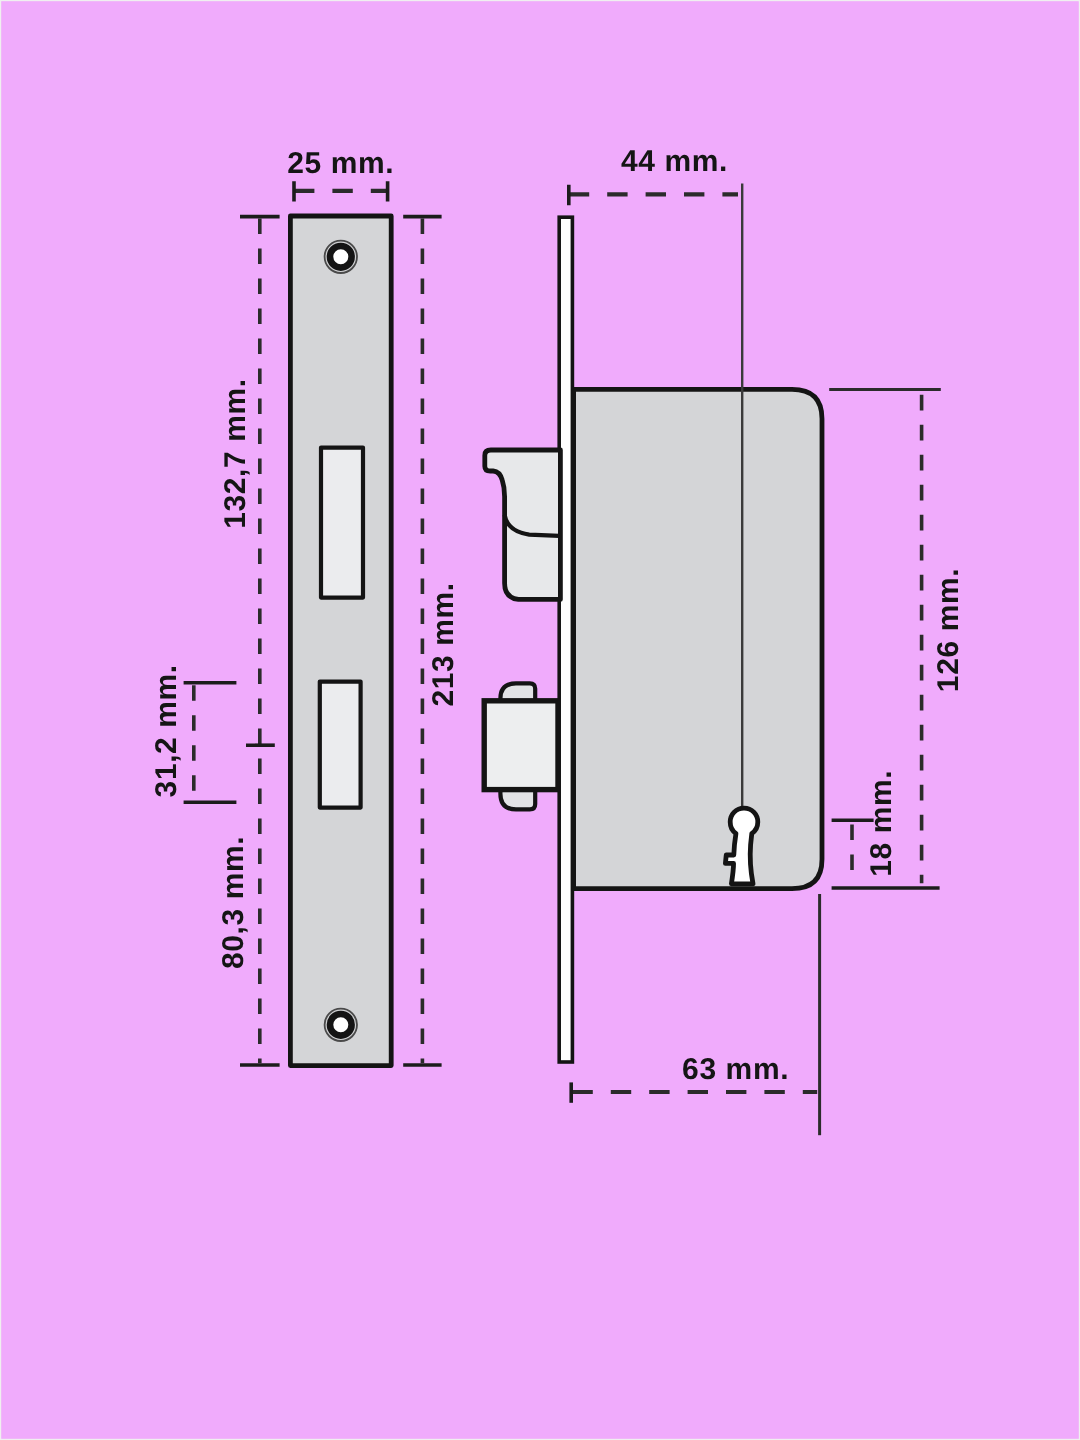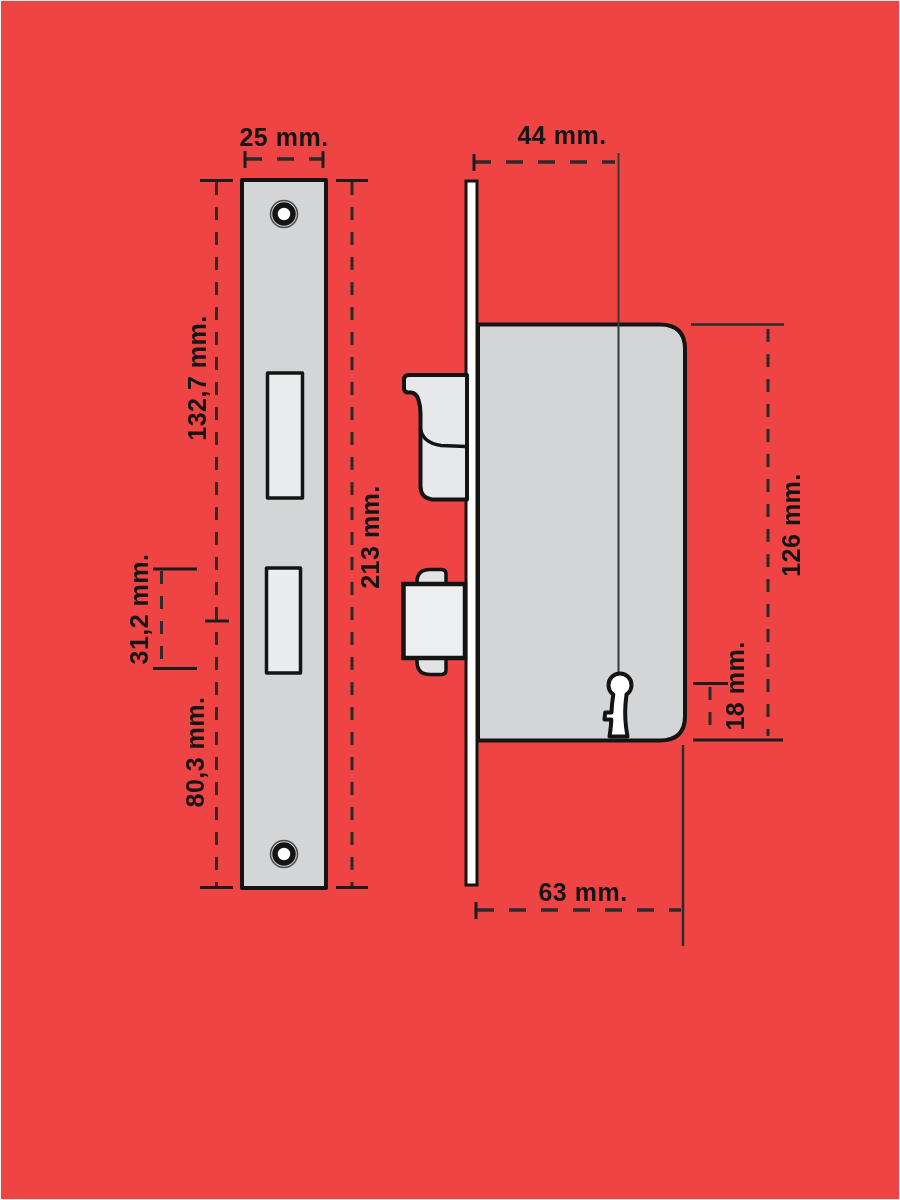--- a/index.html
+++ b/index.html
@@ -1,20 +1,20 @@
 <!DOCTYPE html>
 <html><head>
 <meta charset="utf-8">
 <style>
   html, body { margin: 0; padding: 0; background: #fff; }
   #canvas {
     position: relative;
     width: 900px;
     height: 1200px;
-    background: #ef4444;
+    background: #f0abfc;
     border: 1px solid #f0f0f0;
     box-sizing: border-box;
     font-family: "Liberation Sans", sans-serif;
     overflow: hidden;
   }
   #drawing { position: absolute; left: 0; top: 0; }
 
   .dim-label {
     position: absolute;
     transform: translate(-50%, -50%);
@@ -122,15 +122,15 @@
   <div class="dim-label vert" style="left:194px; top:751px">80,3 mm.</div>
 
   <div class="dim-label vert" style="left:369px; top:536px">213 mm.</div>
 
   <div class="dim-label" style="left:561px; top:134px">44 mm.</div>
 
   <div class="dim-label vert" style="left:790px; top:524px">126 mm.</div>
 
   <div class="dim-label vert" style="left:734px; top:685px">18 mm.</div>
 
-  <div class="dim-label" style="left:582px; top:891px">63 mm.</div>
+  <div class="dim-label" style="left:612px; top:891px">63 mm.</div>
 
 </div>
 
 </body></html>

